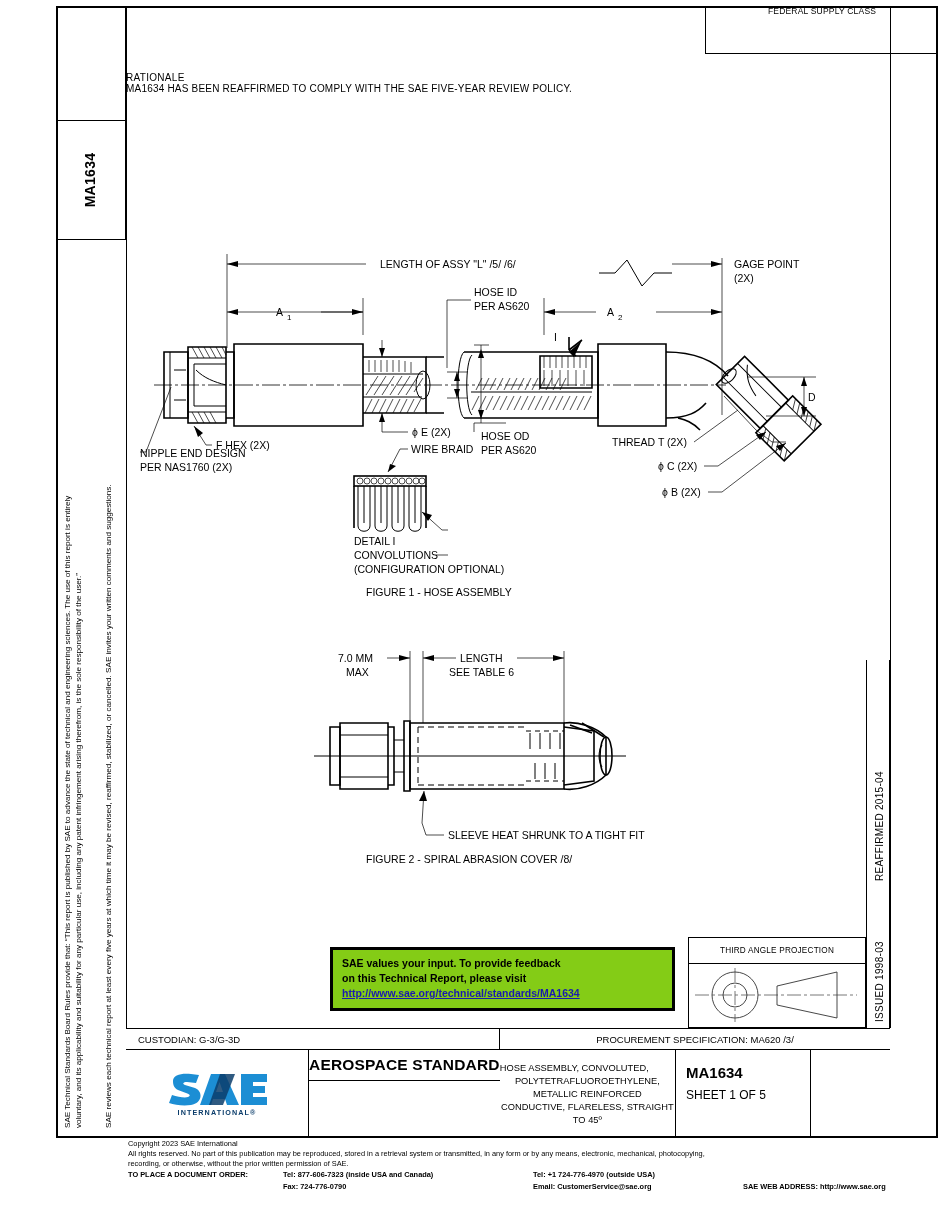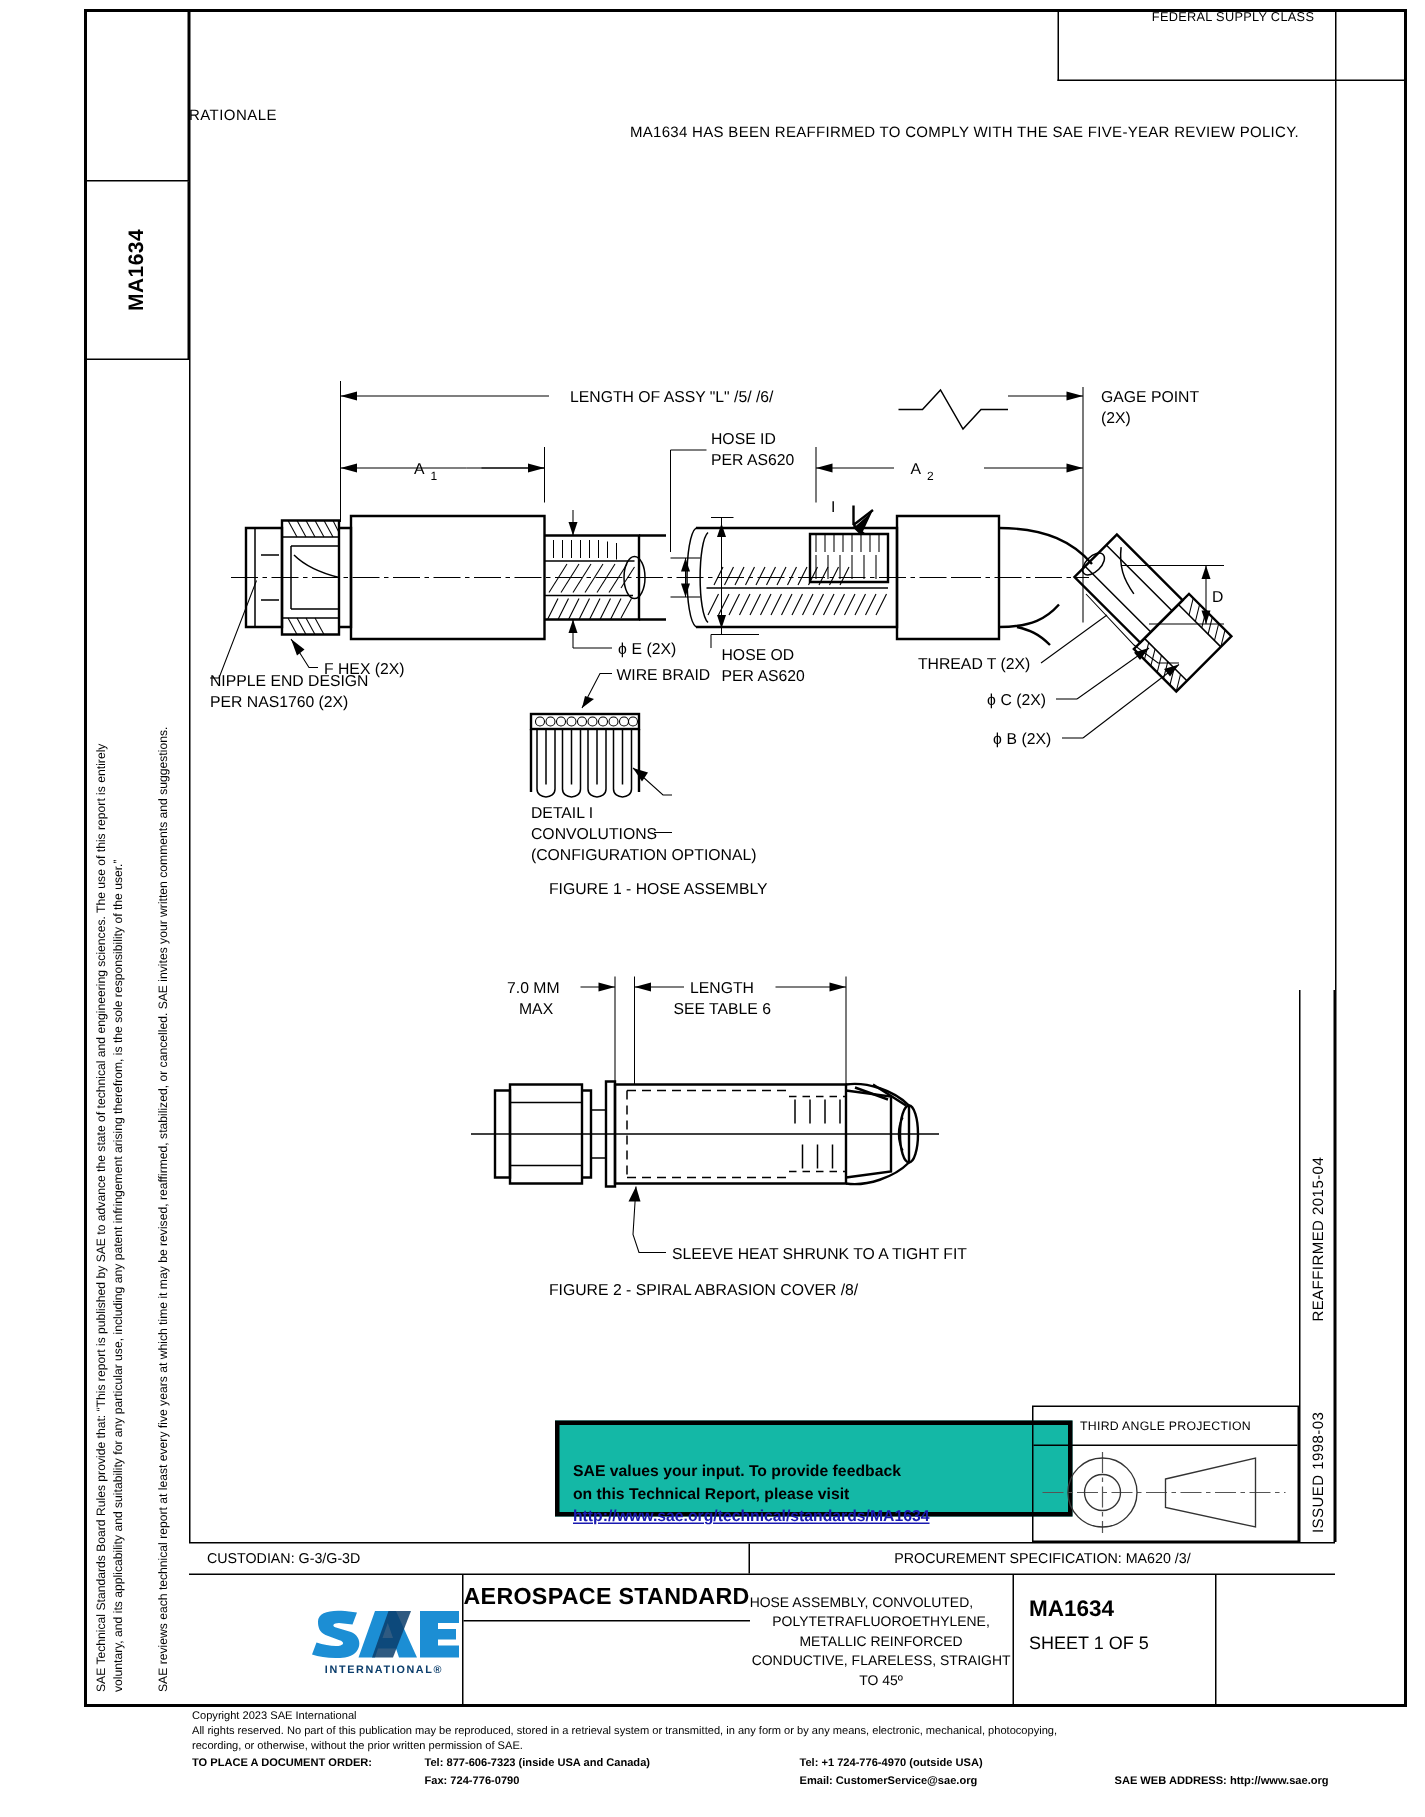--- a/index.html
+++ b/index.html
@@ -27,55 +27,55 @@
            display:flex;align-items:flex-start;justify-content:center;font-size:8.5px;letter-spacing:.2px;}
 
   
   #date-strip{left:866px;top:660px;width:24px;height:368px;border-left:1px solid #000;border-right:1px solid #000;box-sizing:border-box;}
   #date-strip .dv{position:absolute;left:0;width:368px;height:24px;transform:rotate(-90deg);transform-origin:0 0;
                   display:flex;align-items:center;font-size:10px;letter-spacing:.3px;}
   #right-inner-vline{left:890px;top:6px;width:1px;height:1022px;}
 
   
   #rationale-title{left:126px;top:52px;width:580px;text-align:left;font-size:10px;letter-spacing:.3px;margin-top:20px;}
-  #rationale-body{left:126px;top:83px;width:740px;text-align:right;font-size:10px;letter-spacing:.2px;}
+  #rationale-body{left:126px;top:83px;width:740px;text-align:left;font-size:10px;letter-spacing:.2px;}
 
   
   #fig1{left:126px;top:240px;width:740px;height:380px;}
   #fig2{left:126px;top:645px;width:740px;height:240px;}
   svg{display:block;overflow:visible;}
   .lbl{font-family:"Liberation Sans","DejaVu Sans",sans-serif;font-size:10.5px;fill:#000;}
   .lbl-s{font-family:"Liberation Sans","DejaVu Sans",sans-serif;font-size:8px;fill:#000;}
   .cap{font-family:"Liberation Sans","DejaVu Sans",sans-serif;font-size:10.5px;fill:#000;}
   .st{stroke:#000;fill:none;stroke-width:1;}
   .st2{stroke:#000;fill:none;stroke-width:1.6;}
   .thin{stroke:#000;fill:none;stroke-width:.7;}
   .ctr{stroke:#000;fill:none;stroke-width:.8;stroke-dasharray:18 3 3 3;}
   .hatch{stroke:#000;fill:none;stroke-width:.7;}
 
   
-  #feedback-box{left:330px;top:947px;width:345px;height:64px;border:3px solid #000;background:#14b8a6;box-sizing:border-box;
-                padding:24px 8px 0 9px;margin-left:40px;}
+  #feedback-box{left:330px;top:947px;width:345px;height:64px;border:3px solid #000;background:#84cc16;box-sizing:border-box;
+                padding:6px 8px 0 9px;}
   #feedback-box div{font-size:10.5px;font-weight:bold;line-height:15px;}
   #feedback-link{color:#1a1ab0;text-decoration:underline;}
 
   
   #tap-box{left:688px;top:937px;width:178px;height:91px;border:1.5px solid #000;box-sizing:border-box;}
   #tap-title{height:25px;border-bottom:1.5px solid #000;display:flex;align-items:center;justify-content:center;
              font-size:8.2px;letter-spacing:.2px;}
   #tap-sym{height:64px;position:relative;}
 
   
   #custodian-row{left:126px;top:1028px;width:764px;height:22px;border-top:1.5px solid #000;border-bottom:1.5px solid #000;box-sizing:border-box;display:flex;}
   #custodian-cell{width:374px;border-right:1.5px solid #000;box-sizing:border-box;display:flex;align-items:center;padding-left:12px;font-size:9.5px;}
   #procurement-cell{flex:1;display:flex;align-items:center;justify-content:center;font-size:9.5px;}
 
   
   #title-block{left:126px;top:1050px;width:812px;height:88px;display:flex;box-sizing:border-box;}
-  #tb-logo{width:183px;border-right:1.5px solid #000;box-sizing:border-box;display:flex;align-items:center;justify-content:flex-end;}
+  #tb-logo{width:183px;border-right:1.5px solid #000;box-sizing:border-box;display:flex;align-items:center;justify-content:center;}
   #tb-mid{width:367px;border-right:1.5px solid #000;box-sizing:border-box;display:flex;flex-direction:row;}
   #tb-mid-top{height:30px;border-bottom:1.5px solid #000;display:flex;align-items:center;justify-content:center;
               font-size:15.5px;font-weight:bold;letter-spacing:.2px;}
   #tb-mid-bot{flex:1;display:flex;flex-direction:column;align-items:flex-start;justify-content:center;
               font-size:9.3px;line-height:13px;text-align:center;}
   #tb-num{width:135px;border-right:1.5px solid #000;box-sizing:border-box;padding:14px 0 0 10px;}
   #tb-num .n{font-size:15px;font-weight:bold;}
   #tb-num .s{font-size:12px;margin-top:7px;}
   #tb-blank{flex:1;}
 

